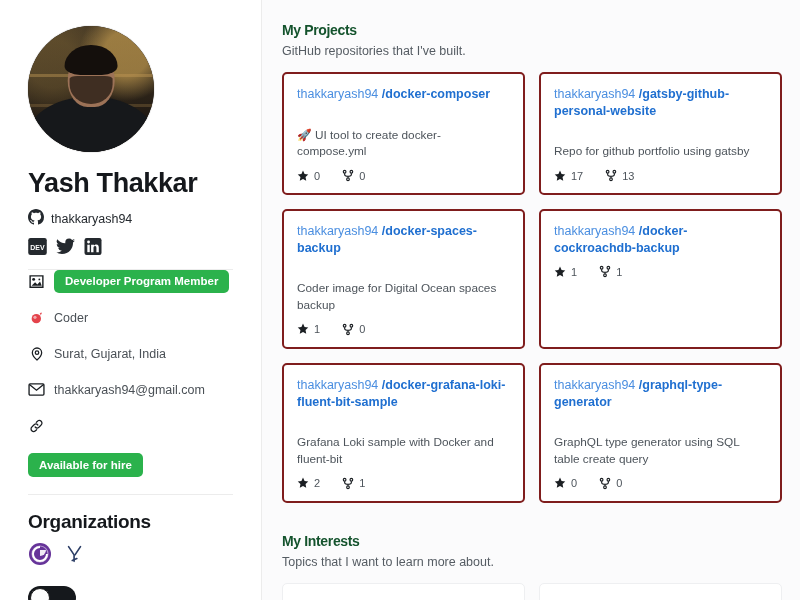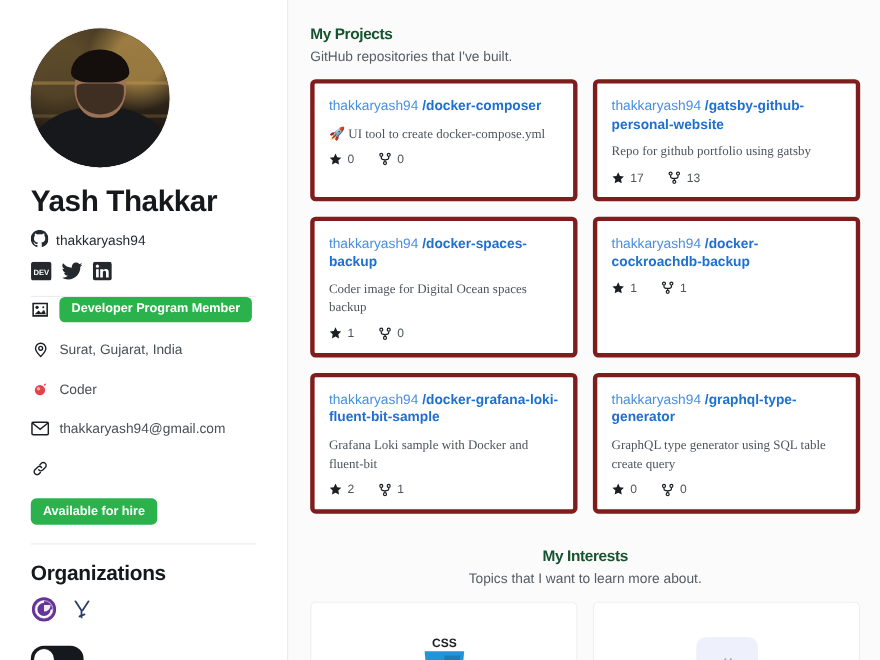--- a/index.html
+++ b/index.html
@@ -168,51 +168,50 @@
     margin-top: 6px;
   }
   .grid {
     display: grid;
     grid-template-columns: 1fr 1fr;
     gap: 14px;
     margin-top: 14px;
   }
   .card {
     background: #ffffff;
-    border: 4px solid #7f1d1d;
+    border: 2px solid #7f1d1d;
     border-radius: 5px;
     padding: 12px 13px 11px 13px;
     min-height: 92px;
   }
   .repo-link {
     font-size: 12.5px;
     line-height: 1.33;
     color: #4a8ee0;
     word-break: break-word;
   }
   .repo-link .repo-name {
     color: #1f6fd0;
     font-weight: bold;
   }
   .repo-desc {
     font-size: 11.8px;
     color: #4d545b;
     line-height: 1.42;
-    margin-top: 8px;
-    font-family: Liberation Serif, serif;
+    margin-top: 24px;
   }
   .repo-stats {
     display: flex; align-items: center; gap: 22px;
     margin-top: 9px;
     font-size: 11px;
     color: #4d545b;
   }
   .stat { display: flex; align-items: center; gap: 5px; }
 
-  .interests-head { margin-top: 30px; text-align: center; }
+  .interests-head { margin-top: 30px; }
   .int-grid {
     display: grid; grid-template-columns: 1fr 1fr; gap: 14px;
     margin-top: 14px;
   }
   .int-card {
     background: #ffffff;
     border: 1px solid #eeeff1;
     border-radius: 5px;
     height: 120px;
     display: flex; align-items: center; justify-content: center;
@@ -289,37 +288,37 @@
               <circle cx="8" cy="9" r="2.1"></circle>
               <circle cx="16" cy="9" r="1.3"></circle>
               <path d="M5 18l5-5 3.2 3.2L17 12l2.4 6H5z"></path>
             </svg>
         </span>
         <span class="badge">Developer Program Member</span>
       </div>
 
       <div class="info-row">
         <span class="ic">
-          <svg width="16" height="16" viewBox="0 0 24 24" fill="none" stroke="#1b1f23" stroke-width="1.9">
-              <path d="M12 21s7-6.3 7-11a7 7 0 10-14 0c0 4.7 7 11 7 11z"></path>
-              <circle cx="12" cy="10" r="2.6"></circle>
-            </svg>
-        </span>
-        <span>Surat, Gujarat, India</span>
-      </div>
-
-      <div class="info-row">
-        <span class="ic">
           <svg width="16" height="16" viewBox="0 0 24 24">
               <circle cx="11" cy="13" r="7" fill="#e4434b"></circle>
               <circle cx="9" cy="11" r="2.4" fill="#fff" opacity=".55"></circle>
               <path d="M16 5.5l2.5-2 .6 2.6-2.2 1z" fill="#e4434b"></path>
             </svg>
         </span>
         <span>Coder</span>
+      </div>
+
+      <div class="info-row">
+        <span class="ic">
+          <svg width="16" height="16" viewBox="0 0 24 24" fill="none" stroke="#1b1f23" stroke-width="1.9">
+              <path d="M12 21s7-6.3 7-11a7 7 0 10-14 0c0 4.7 7 11 7 11z"></path>
+              <circle cx="12" cy="10" r="2.6"></circle>
+            </svg>
+        </span>
+        <span>Surat, Gujarat, India</span>
       </div>
 
       <div class="info-row">
         <span class="ic">
           <svg width="17" height="15" viewBox="0 0 24 20" fill="none" stroke="#1b1f23" stroke-width="1.9">
               <rect x="1.5" y="2" width="21" height="16" rx="1.5"></rect>
               <path d="M2 3l10 8 10-8"></path>
             </svg>
         </span>
         <span>thakkaryash94@gmail.com</span>

